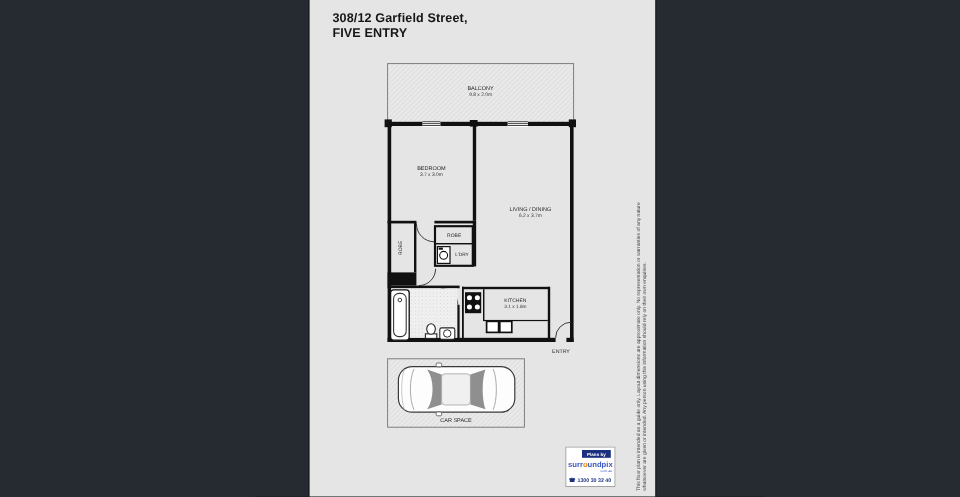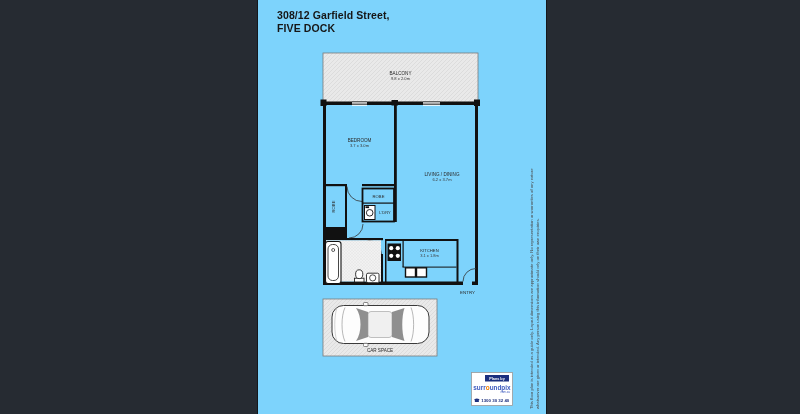--- a/index.html
+++ b/index.html
@@ -1,33 +1,33 @@
 <!DOCTYPE html>
 <html><head>
 <meta charset="utf-8">
 <style>
   html,body{margin:0;padding:0;background:#14171c;}
   #stage{position:relative;width:800px;height:414px;background:#262b32;overflow:hidden;
          font-family:"Liberation Sans",sans-serif;}
-  #page{position:absolute;left:258px;top:0;width:288px;height:414px;background:#7dd3fc;
+  #page{position:absolute;left:258px;top:0;width:288px;height:414px;background:#e5e5e5;
         box-shadow:0 0 0 1px rgba(0,0,0,.45);}
   #title{position:absolute;left:19px;top:9px;color:#161616;font-weight:bold;
          font-size:10.5px;line-height:13px;letter-spacing:.1px;}
   .abs{position:absolute;}
   svg text{font-family:"Liberation Sans",sans-serif;}
 </style>
 </head>
 <body>
 
 <div id="stage">
   <div id="page">
 
     <div id="title">
       <div>308/12 Garfield Street,</div>
-      <div>FIVE DOCK</div>
+      <div>FIVE ENTRY</div>
     </div>
 
     <svg class="abs" style="left:0;top:0" width="288" height="414" viewBox="0 0 288 414">
       <defs>
         <pattern id="hatch" width="4" height="4" patternUnits="userSpaceOnUse">
           <rect width="4" height="4" fill="#e9e9e9"></rect>
           <path d="M0 4 L4 0 M-1 1 L1 -1 M3 5 L5 3" stroke="#d4d4d4" stroke-width="0.6"></path>
         </pattern>
         <pattern id="stipple" width="3" height="3" patternUnits="userSpaceOnUse">
           <rect width="3" height="3" fill="#f1f1f1"></rect>

